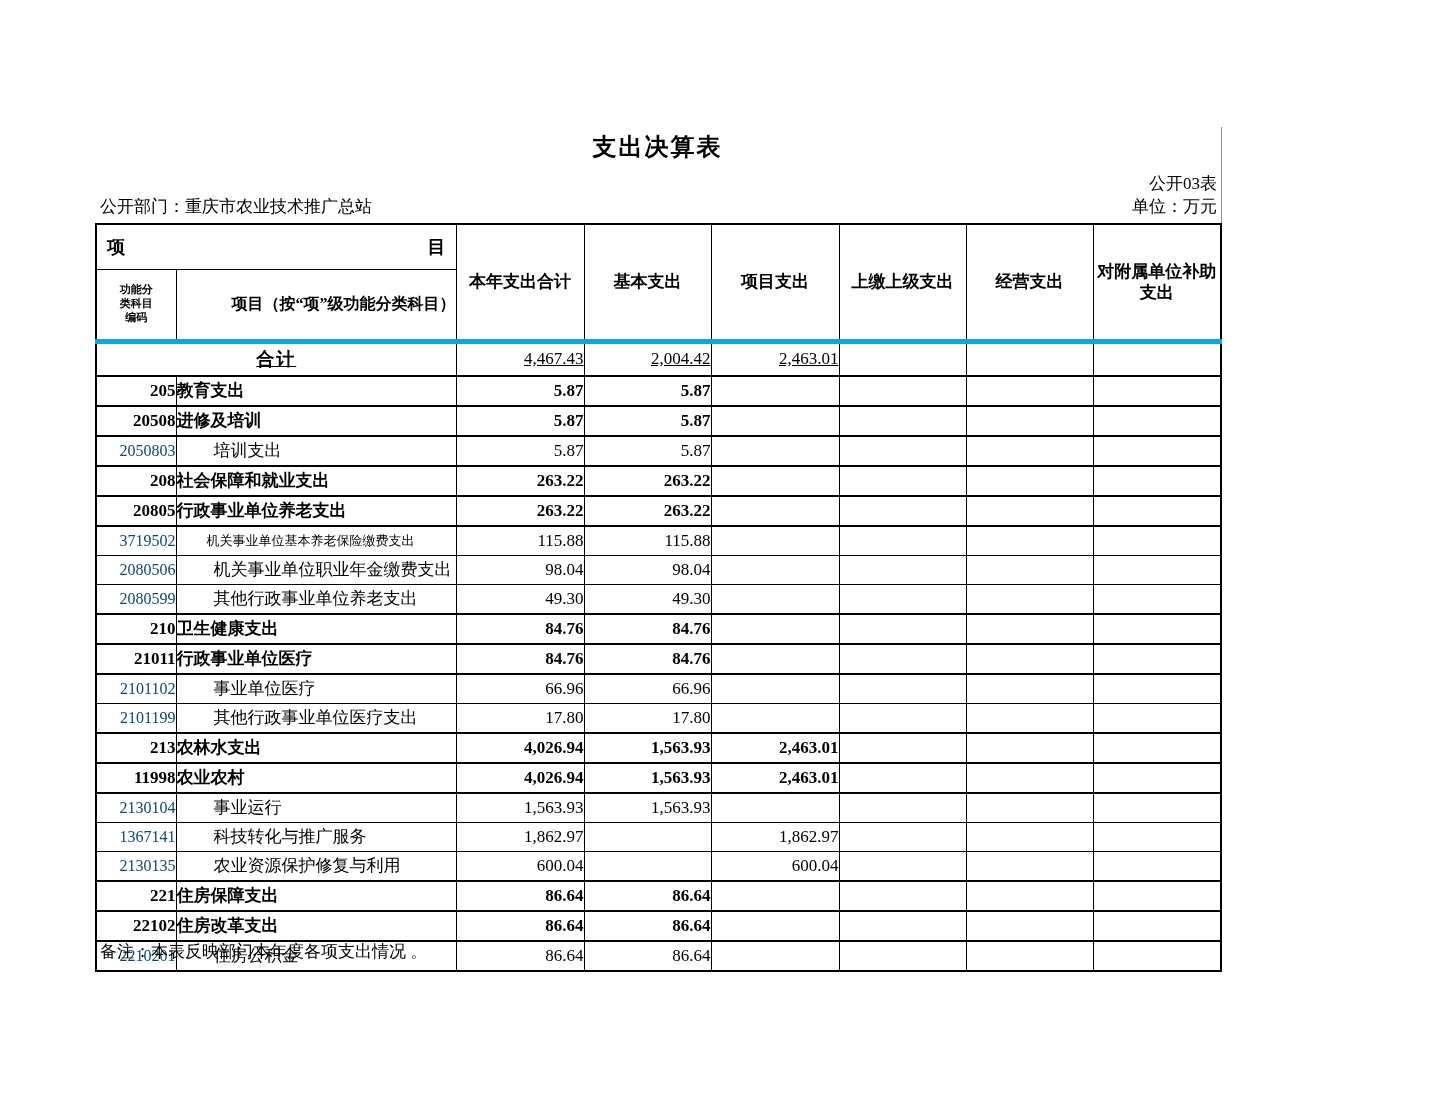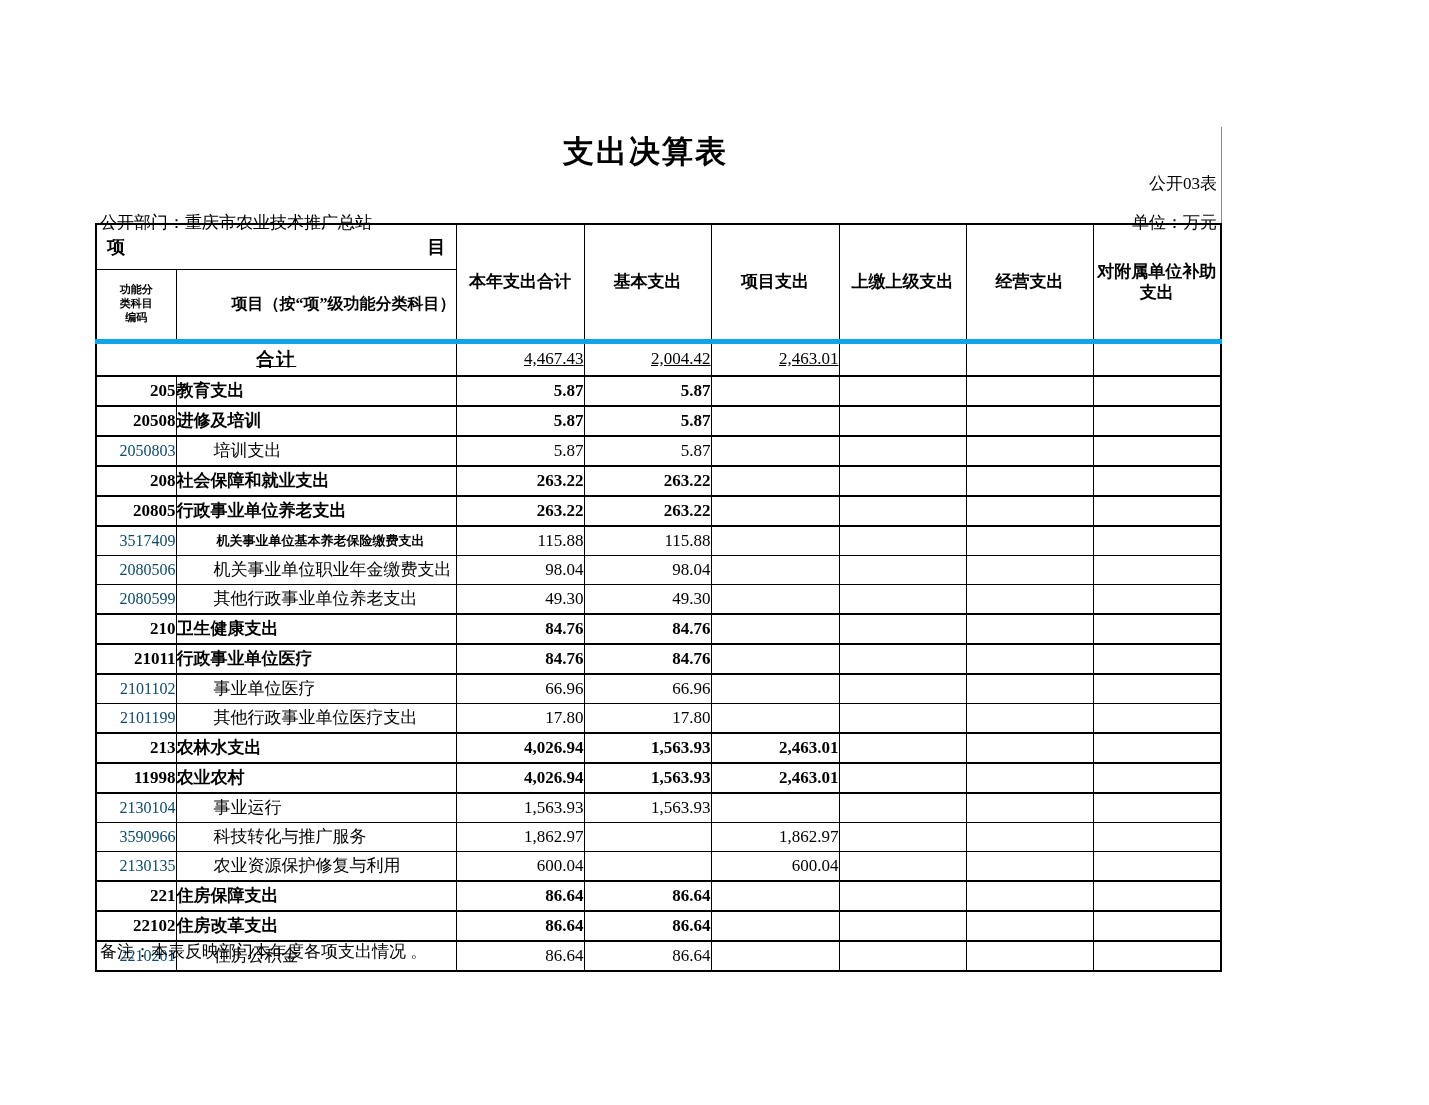--- a/index.html
+++ b/index.html
@@ -9,34 +9,33 @@
     background:#ffffff;
     font-family:"Liberation Serif","DejaVu Serif",serif;
     color:#000;
     overflow:hidden;
   }
   .page-edge-line{
     position:absolute;left:1221px;top:127px;width:1px;height:96px;
     background:#8a8a8a;
   }
   .title{
-    position:absolute;left:83px;top:131px;width:1125px;
+    position:absolute;left:95px;top:131px;width:1125px;
     margin:0;text-align:center;
     font-family:"Liberation Sans","DejaVu Sans",sans-serif;
-    font-size:31px;font-weight:bold;letter-spacing:2px;
+    font-size:24px;font-weight:bold;letter-spacing:2px;
   }
   .code-line{
     position:absolute;left:95px;top:172px;width:1122px;
     text-align:right;font-size:17px;
   }
   .meta-row{
     position:absolute;left:100px;top:195px;width:1117px;
     display:flex;justify-content:space-between;
     font-size:17px;
-    margin-top:16px;
   }
   table.main{
     position:absolute;left:95px;top:223px;width:1125px;
     border-collapse:collapse;table-layout:fixed;
     border:2px solid #000;
   }
   table.main th, table.main td{
     border:1px solid #000;
     overflow:hidden;
     vertical-align:middle;
@@ -56,21 +55,21 @@
   td.code{text-align:right;padding-left:5px;font-size:16px;}
   td.item{text-align:left;padding-left:6px;}
   tr.level-1 td, tr.level-2 td{
     font-weight:bold;
     border-top:2px solid #000;border-bottom:2px solid #000;
     font-size:17px;
   }
   tr.level-3 td{font-weight:normal;}
   tr.level-3 td.item{padding-left:37px;}
   tr.level-3 td.code{color:#0c4a6e;}
-  tr.small-item td.item{font-size:13px;padding-left:40px;font-weight:bold;}
+  tr.small-item td.item{font-size:13px;padding-left:30px;}
   .note{
     position:absolute;left:100px;top:940px;
     font-size:17px;
   }
 </style>
 </head>
 <body>
 
 <div class="page">
 
@@ -172,21 +171,21 @@
           <td class="code">20805</td>
           <td class="item">行政事业单位养老支出</td>
           <td class="num">263.22</td>
           <td class="num">263.22</td>
           <td class="num"></td>
           <td class="num"></td>
           <td class="num"></td>
           <td class="num"></td>
         </tr>
         <tr class="level-3 small-item">
-          <td class="code">3517409</td>
+          <td class="code">3719502</td>
           <td class="item">机关事业单位基本养老保险缴费支出</td>
           <td class="num">115.88</td>
           <td class="num">115.88</td>
           <td class="num"></td>
           <td class="num"></td>
           <td class="num"></td>
           <td class="num"></td>
         </tr>
         <tr class="level-3">
           <td class="code">2080506</td>
@@ -272,21 +271,21 @@
           <td class="code">2130104</td>
           <td class="item">事业运行</td>
           <td class="num">1,563.93</td>
           <td class="num">1,563.93</td>
           <td class="num"></td>
           <td class="num"></td>
           <td class="num"></td>
           <td class="num"></td>
         </tr>
         <tr class="level-3">
-          <td class="code">3590966</td>
+          <td class="code">1367141</td>
           <td class="item">科技转化与推广服务</td>
           <td class="num">1,862.97</td>
           <td class="num"></td>
           <td class="num">1,862.97</td>
           <td class="num"></td>
           <td class="num"></td>
           <td class="num"></td>
         </tr>
         <tr class="level-3">
           <td class="code">2130135</td>

